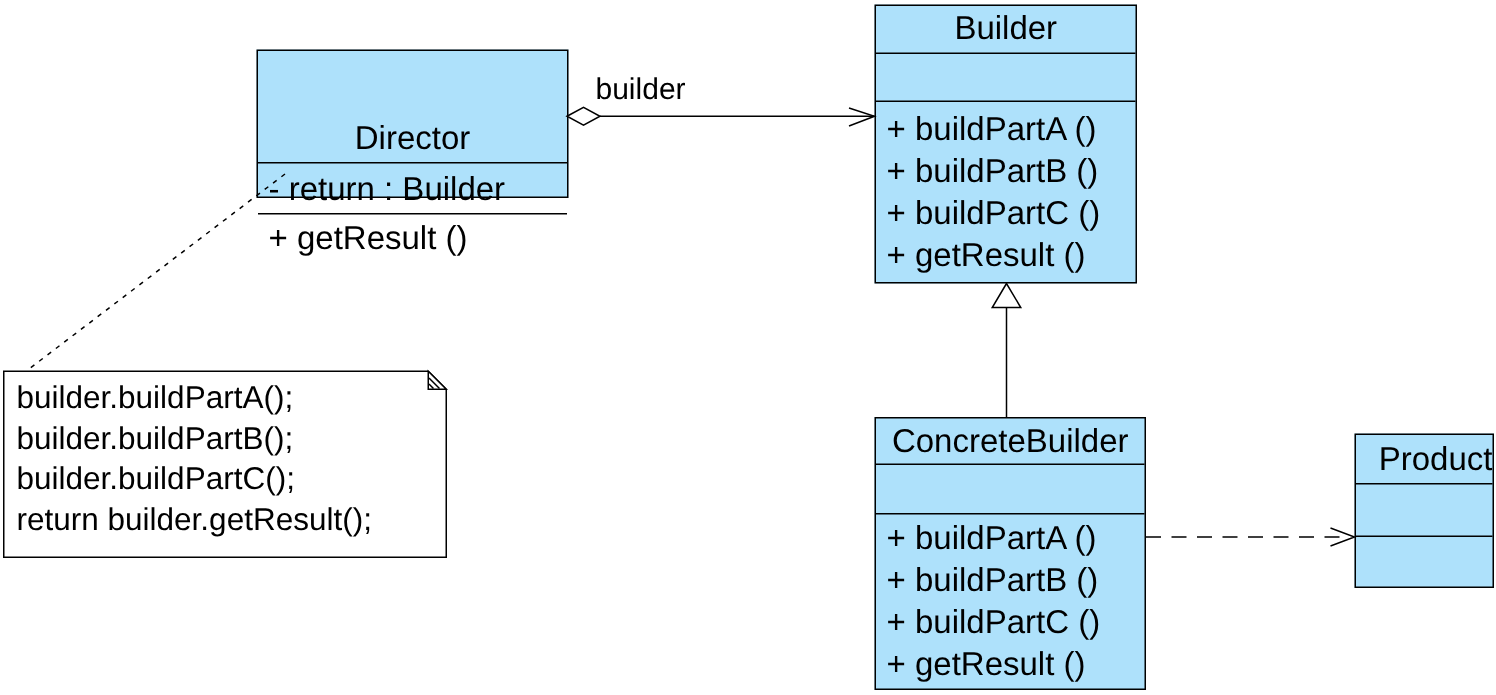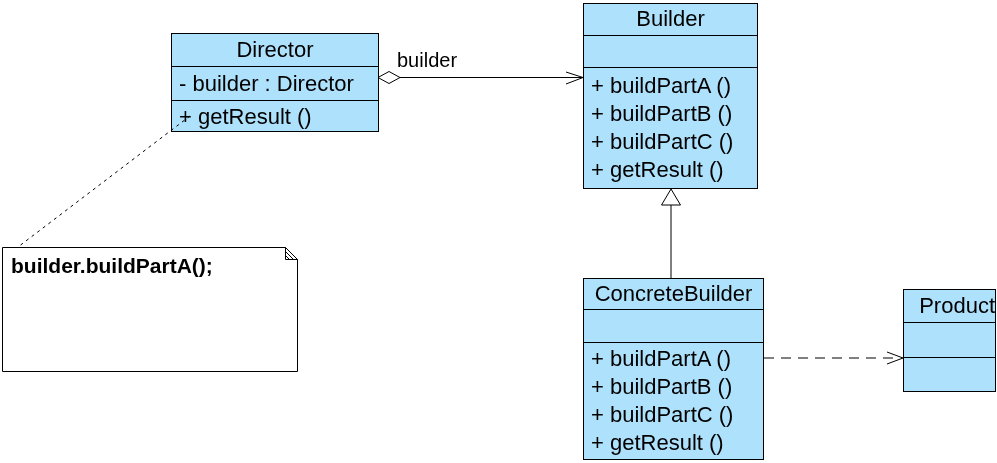--- a/index.html
+++ b/index.html
@@ -14,21 +14,21 @@
   .uml-class .title{
     text-align:center;border-bottom:1px solid #000;font-size:22px;
     white-space:nowrap;overflow:hidden;
   }
   .uml-class .attrs,.uml-class .methods{font-size:22px;}
   .uml-class .attrs{border-bottom:1px solid #000;box-sizing:border-box;}
   .member{padding-left:7px;white-space:nowrap;}
 
   
   #director{left:171px;top:33px;width:208px;height:99px;}
-  #director .title{height:32px;line-height:31px;}
+  #director .title{height:32px;line-height:31px;margin-top:42px;}
   #director .attrs{height:34px;line-height:33px;}
   #director .methods .member{height:31px;line-height:31px;}
 
   
   #builder{left:583px;top:3px;width:175px;height:186px;}
   #builder .title{height:31px;line-height:30px;}
   #builder .attrs{height:32px;}
   #builder .methods{padding-top:4px;}
   #builder .methods .member{height:28px;line-height:28px;}
 
@@ -49,32 +49,32 @@
 
   
   #agg-label{
     position:absolute;left:397px;top:49px;z-index:3;
     font-size:20px;white-space:nowrap;
   }
 
   
   #note-text{
     position:absolute;left:11px;top:252px;z-index:3;
-    font-size:21px;line-height:27px;white-space:nowrap;font-weight:bold;
+    font-size:21px;line-height:27px;white-space:nowrap;
   }
 </style>
 </head>
 <body>
 
 <div id="canvas">
 
   <div id="director" class="uml-class">
     <div class="title">Director</div>
     <div class="attrs">
-      <div class="member">- builder : Director</div>
+      <div class="member">- return : Builder</div>
     </div>
     <div class="methods">
       <div class="member">+ getResult ()</div>
     </div>
   </div>
 
   <div id="builder" class="uml-class">
     <div class="title">Builder</div>
     <div class="attrs"></div>
     <div class="methods">
@@ -127,15 +127,18 @@
       <polygon points="285.5,247.5 297.5,259.5 285.5,259.5" fill="#fff" stroke="#000" stroke-width="1"></polygon>
       <line x1="286" y1="252" x2="293" y2="259" stroke="#000" stroke-width="1"></line>
       <line x1="286" y1="256" x2="289" y2="259" stroke="#000" stroke-width="1"></line>
     </g>
   </svg>
 
   <div id="agg-label">builder</div>
 
   <div id="note-text">
     <div>builder.buildPartA();</div>
+    <div>builder.buildPartB();</div>
+    <div>builder.buildPartC();</div>
+    <div>return builder.getResult();</div>
   </div>
 
 </div>
 
 </body></html>

